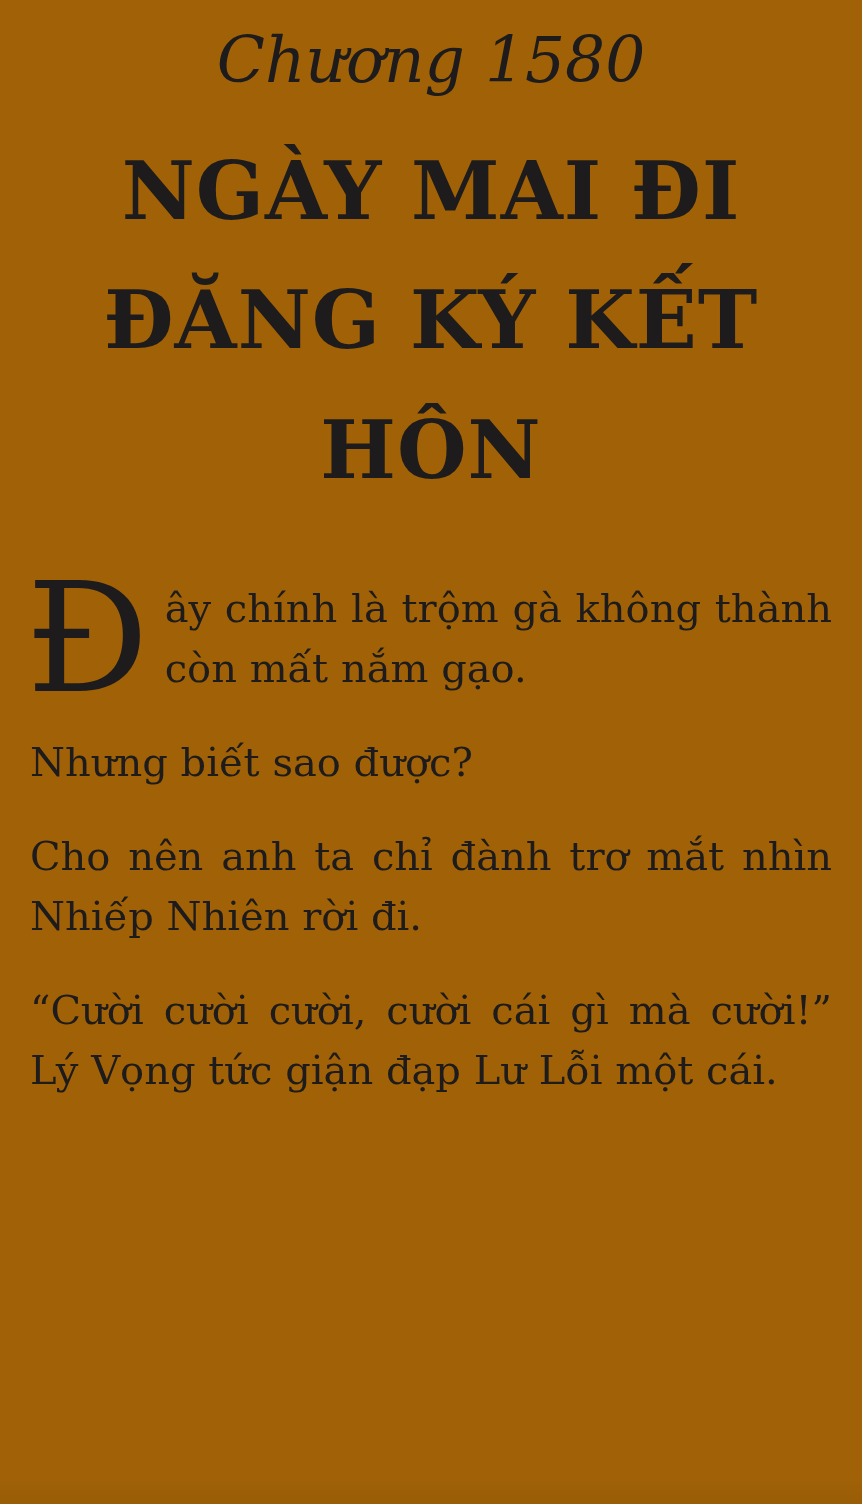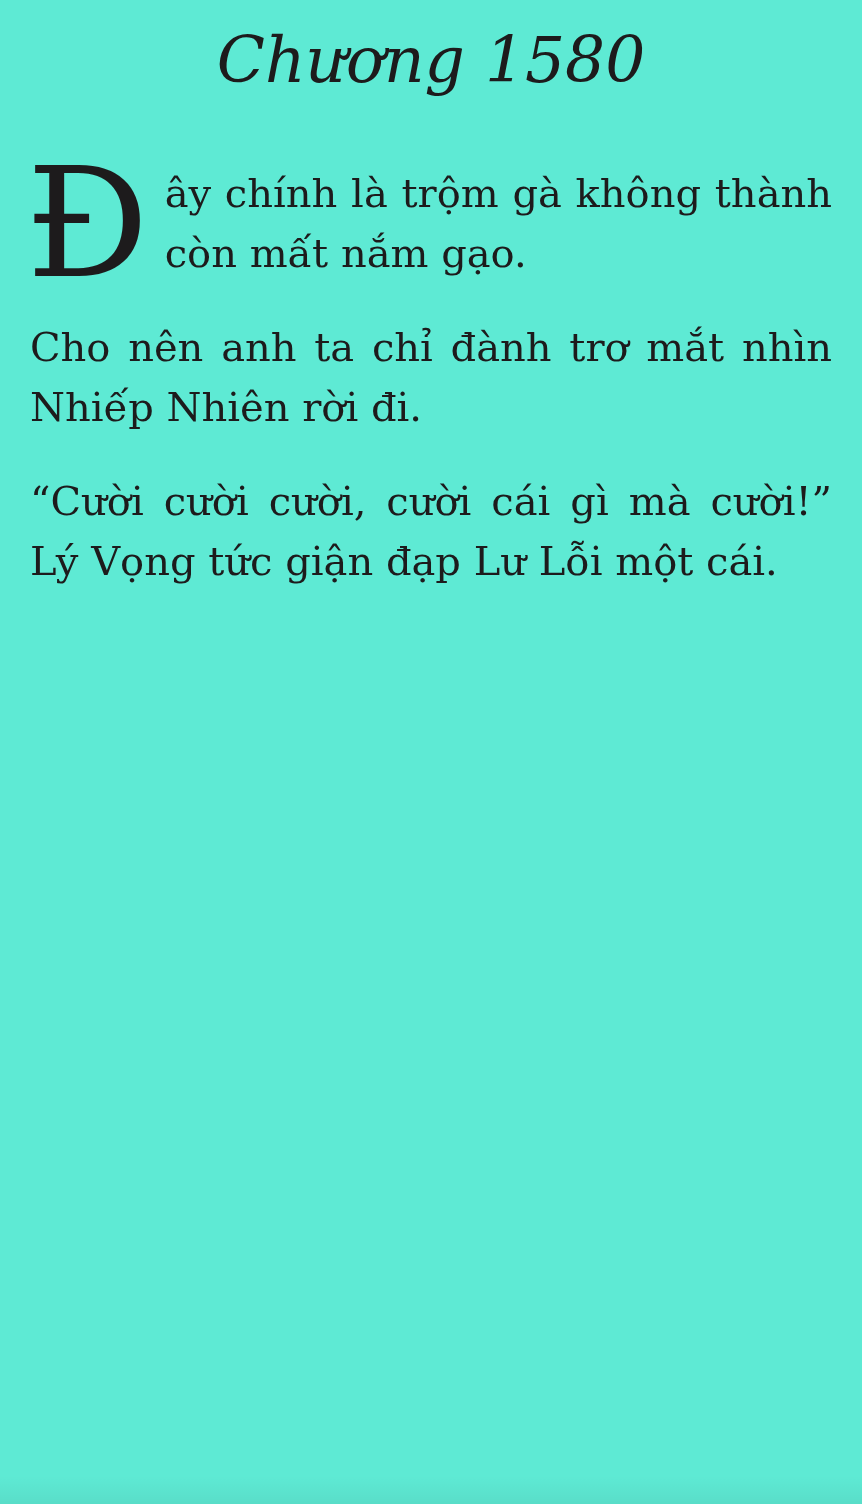--- a/index.html
+++ b/index.html
@@ -3,21 +3,21 @@
 <meta charset="utf-8">
 <style>
   html, body {
     margin: 0;
     padding: 0;
   }
   .page {
     position: relative;
     width: 862px;
     height: 1504px;
-    background: #5eead4;
+    background: #a16207;
     color: #1d1b1c;
     font-family: "DejaVu Serif", "Liberation Serif", serif;
     overflow: hidden;
     box-sizing: border-box;
     padding: 14px 30px 0 30px;
   }
   .chapter-label {
     text-align: center;
     font-style: italic;
     font-size: 63px;
@@ -59,28 +59,34 @@
     pointer-events: none;
   }
 </style>
 </head>
 <body>
 
 <div class="page">
 
   <div class="chapter-label">Chương 1580</div>
 
+  <div class="chapter-title">
+    <div>NGÀY MAI ĐI</div>
+    <div>ĐĂNG KÝ KẾT</div>
+    <div>HÔN</div>
+  </div>
 
   <div class="body-text">
 
     <p class="para">
       <span class="drop-cap">Đ</span><span>ây chính là trộm gà không thành còn mất nắm gạo.</span>
     </p>
 
 
+    <p class="para">Nhưng biết sao được?</p>
 
 
     <p class="para">Cho nên anh ta chỉ đành trơ mắt nhìn Nhiếp Nhiên rời đi.</p>
 
     <p class="para">“Cười cười cười, cười cái gì mà cười!” Lý Vọng tức giận đạp Lư Lỗi một cái.</p>
 
   </div>
 
   <div class="bottom-fade"></div>
 </div>

